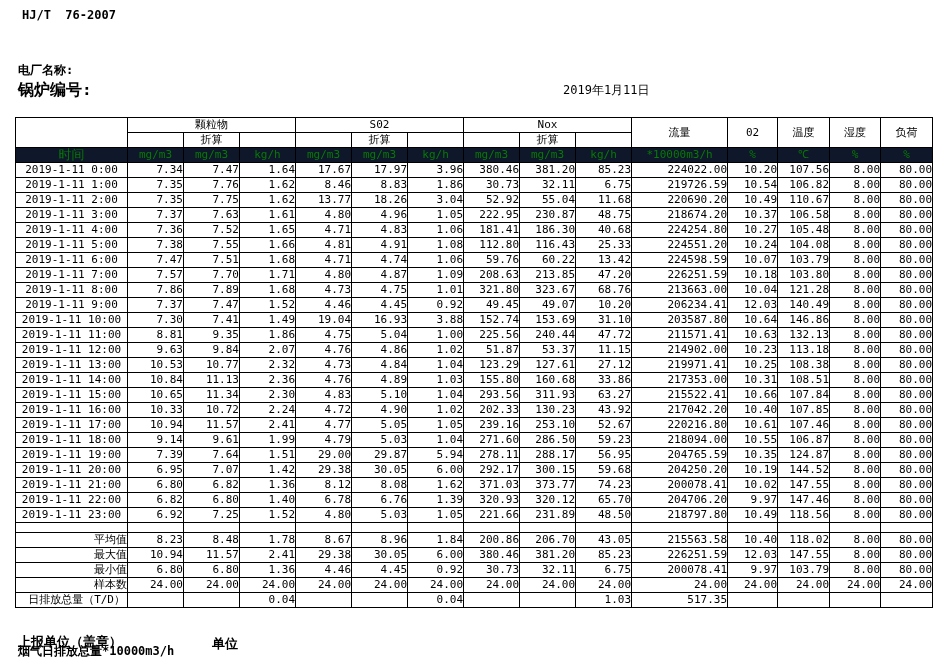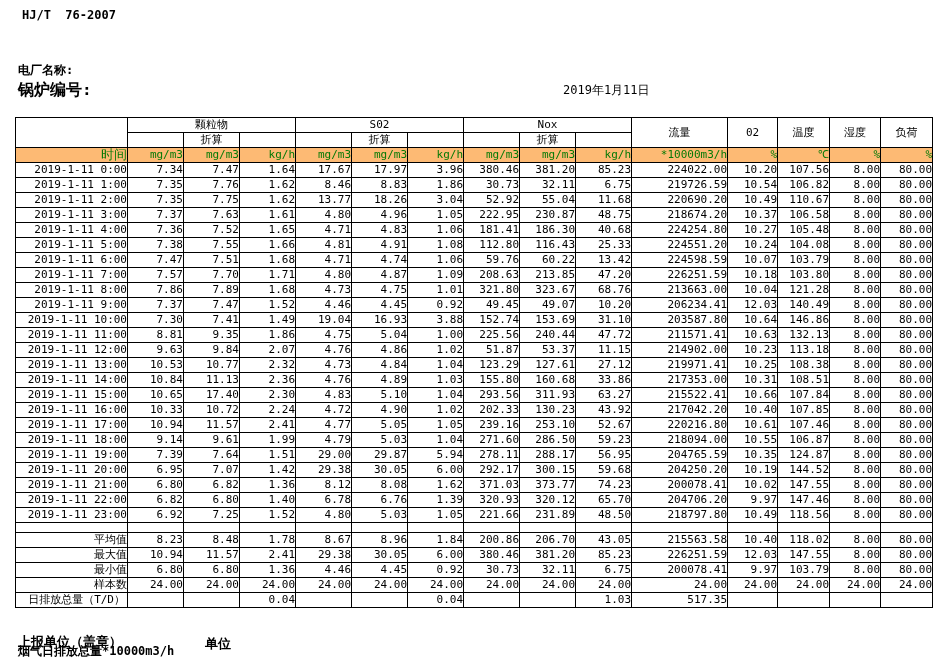--- a/index.html
+++ b/index.html
@@ -14,32 +14,32 @@
   .rpt-date { position:absolute; left:563px; top:82px; font-size:12px; }
 
   table.report { position:absolute; left:15px; top:117px; width:917px;
     border-collapse:collapse; table-layout:fixed; }
   table.report th, table.report td {
     border:1px solid #000; padding:0; margin:0; height:15px; line-height:14px;
     font-size:11px; font-weight:normal; overflow:visible; white-space:nowrap; }
   thead th { text-align:center; }
   th.grp { font-size:12px; }
   th.rhead { font-size:12px; }
-  tr.unit-row th { background:#fdba74; color:#067a06; text-align:right;margin-left:36px; }
+  tr.unit-row th { background:#0f172a; color:#067a06; text-align:center;margin-left:36px; }
   tr.unit-row th.time-h { font-size:13px; }
-  td.time { text-align:right; white-space:pre; }
+  td.time { text-align:center; white-space:pre; }
   td.num  { text-align:right; padding-right:8px; }
   tr.spacer td { height:10px; line-height:9px; }
   td.sum-label { text-align:right; padding-right:4px; font-size:12px; }
   td.sum-label.overflow { position:relative; }
   td.sum-label.overflow span { position:absolute; right:2px; top:0; height:15px; white-space:nowrap; }
 
   .foot-flue { position:absolute; left:18px;  top:643px; font-size:12px; font-weight:bold; }
   .foot-rpt  { position:absolute; left:18px;  top:633px; font-size:13px; font-weight:bold; }
-  .foot-unit { position:absolute; left:205px; top:635px; font-size:13px; font-weight:bold; }
+  .foot-unit { position:absolute; left:212px; top:635px; font-size:13px; font-weight:bold; }
 </style>
 </head>
 <body>
 
 <div class="page">
   <div class="std-no">HJ/T  76-2007</div>
   <div class="plant">电厂名称:</div>
   <div class="boiler">锅炉编号:</div>
   <div class="rpt-date">2019年1月11日</div>
 
@@ -354,21 +354,21 @@
           <td class="num">33.86</td>
           <td class="num">217353.00</td>
           <td class="num">10.31</td>
           <td class="num">108.51</td>
           <td class="num">8.00</td>
           <td class="num">80.00</td>
         </tr>
         <tr>
           <td class="time">2019-1-11 15:00</td>
           <td class="num">10.65</td>
-          <td class="num">17.40</td>
+          <td class="num">11.34</td>
           <td class="num">2.30</td>
           <td class="num">4.83</td>
           <td class="num">5.10</td>
           <td class="num">1.04</td>
           <td class="num">293.56</td>
           <td class="num">311.93</td>
           <td class="num">63.27</td>
           <td class="num">215522.41</td>
           <td class="num">10.66</td>
           <td class="num">107.84</td>

